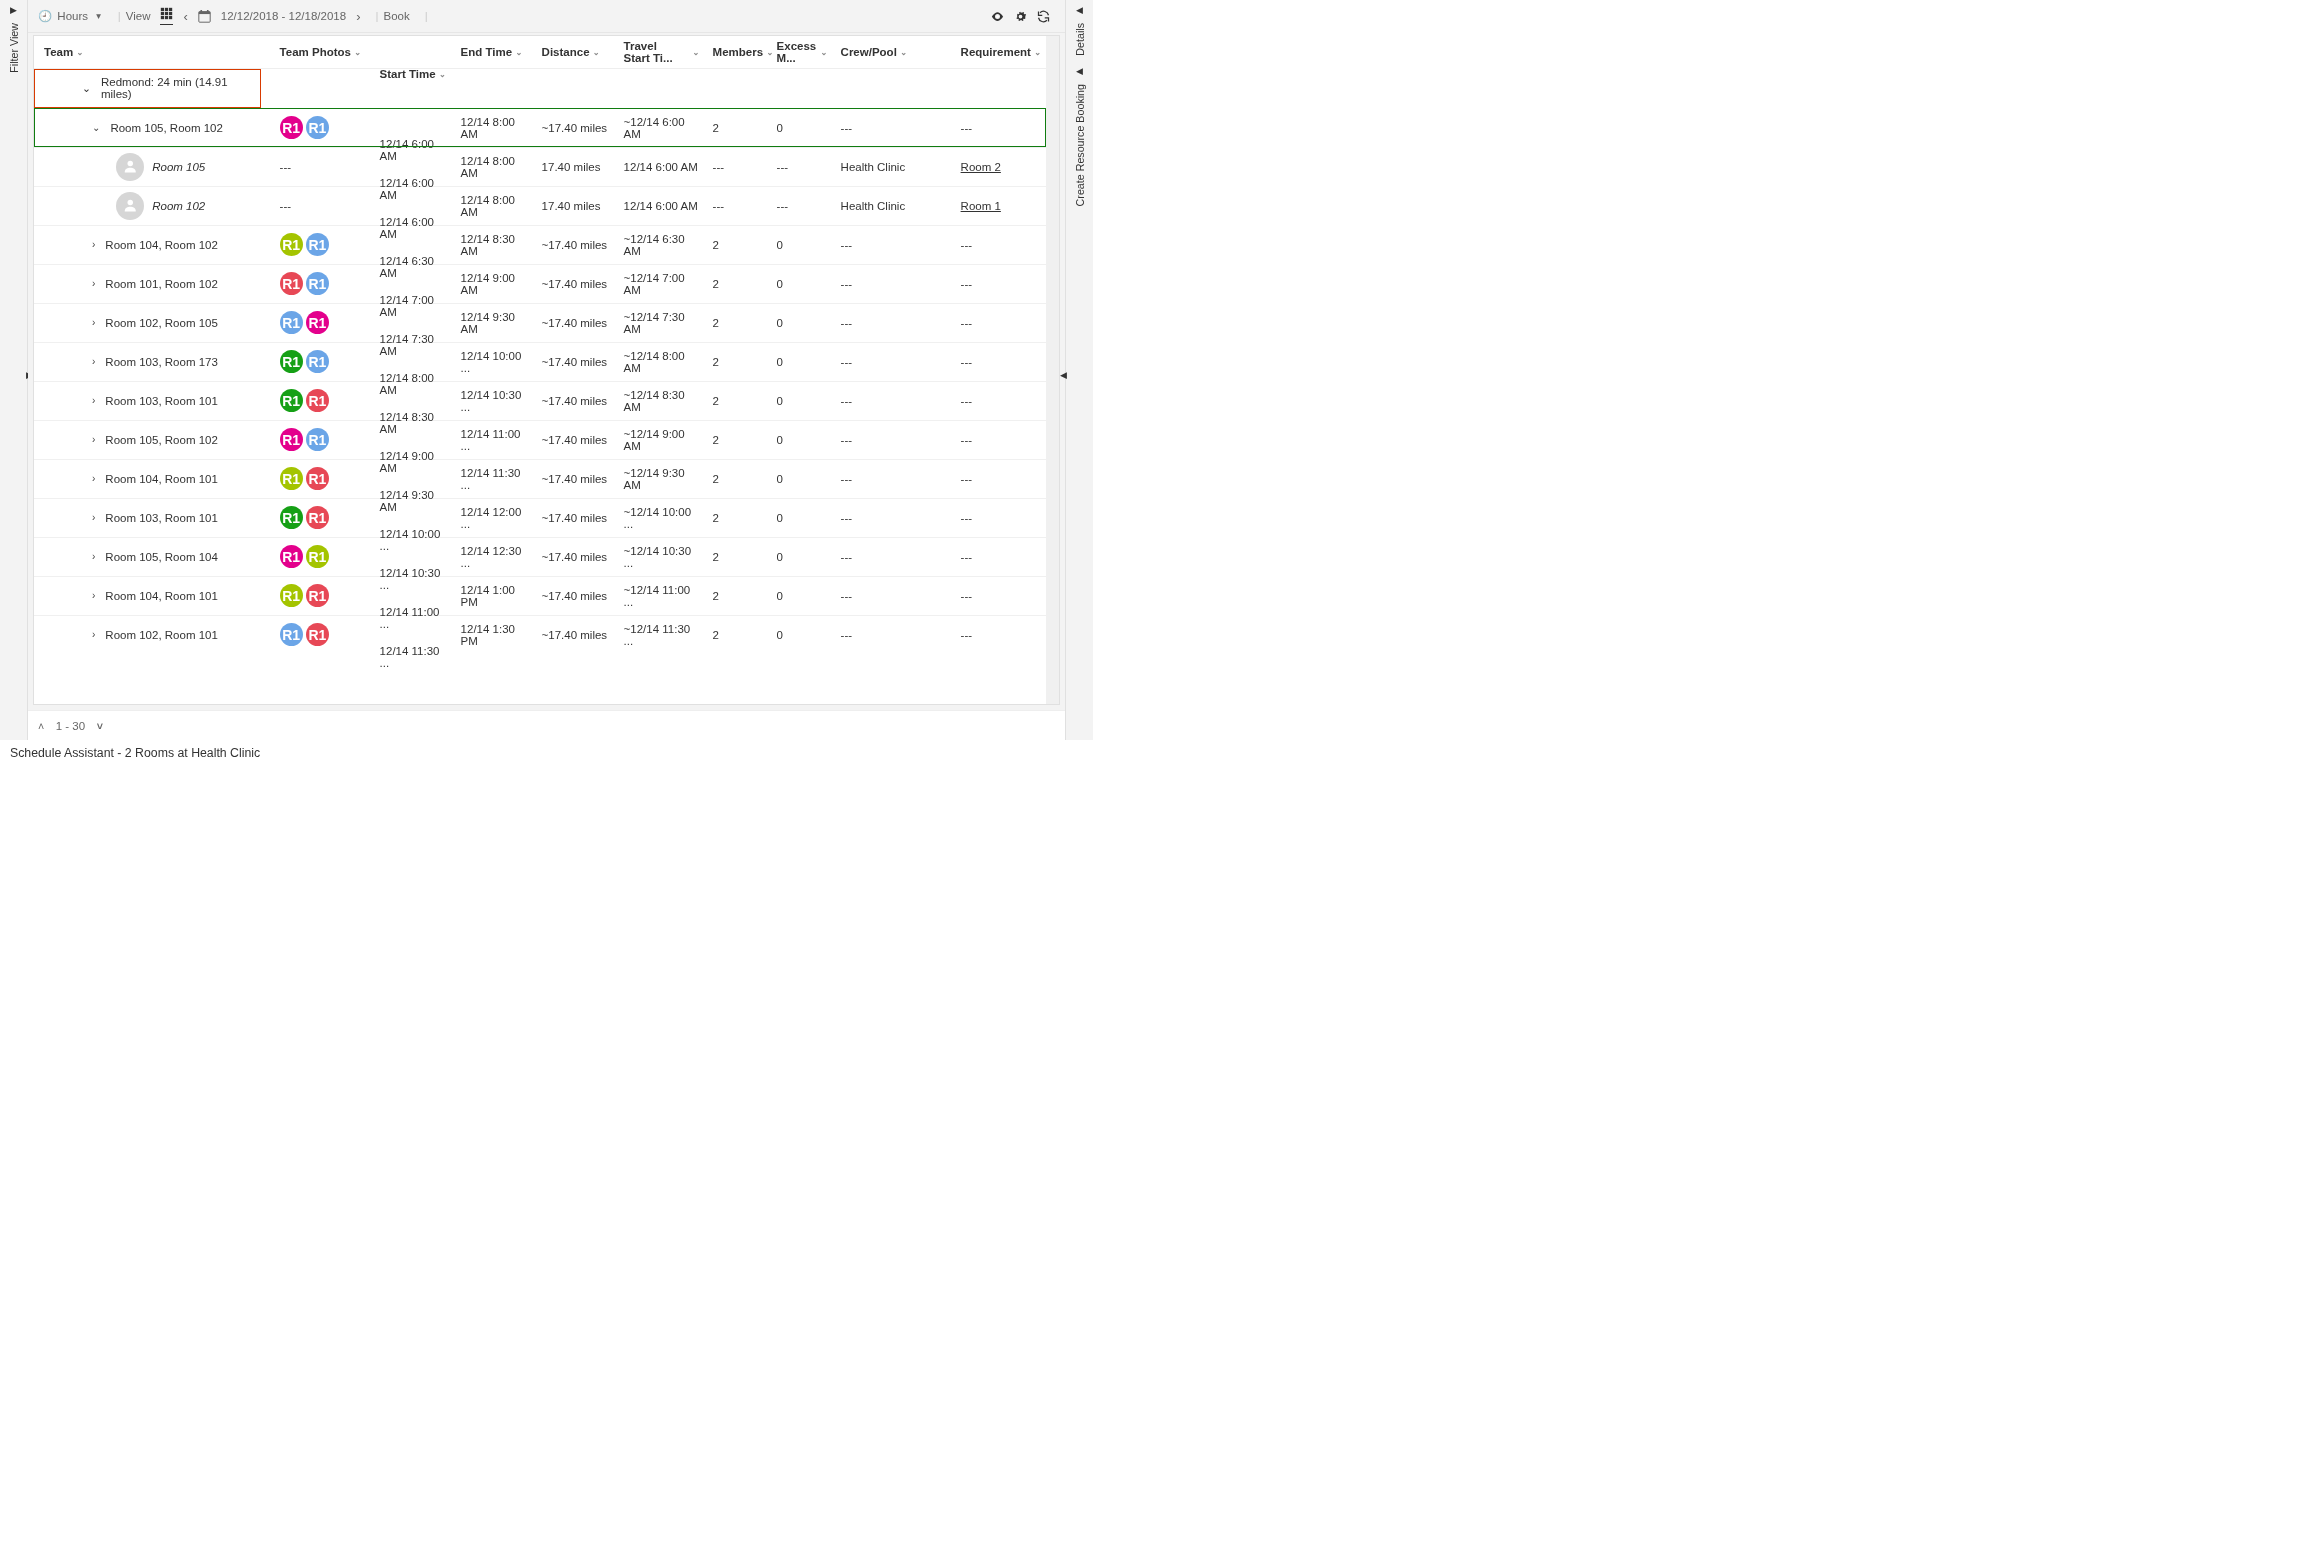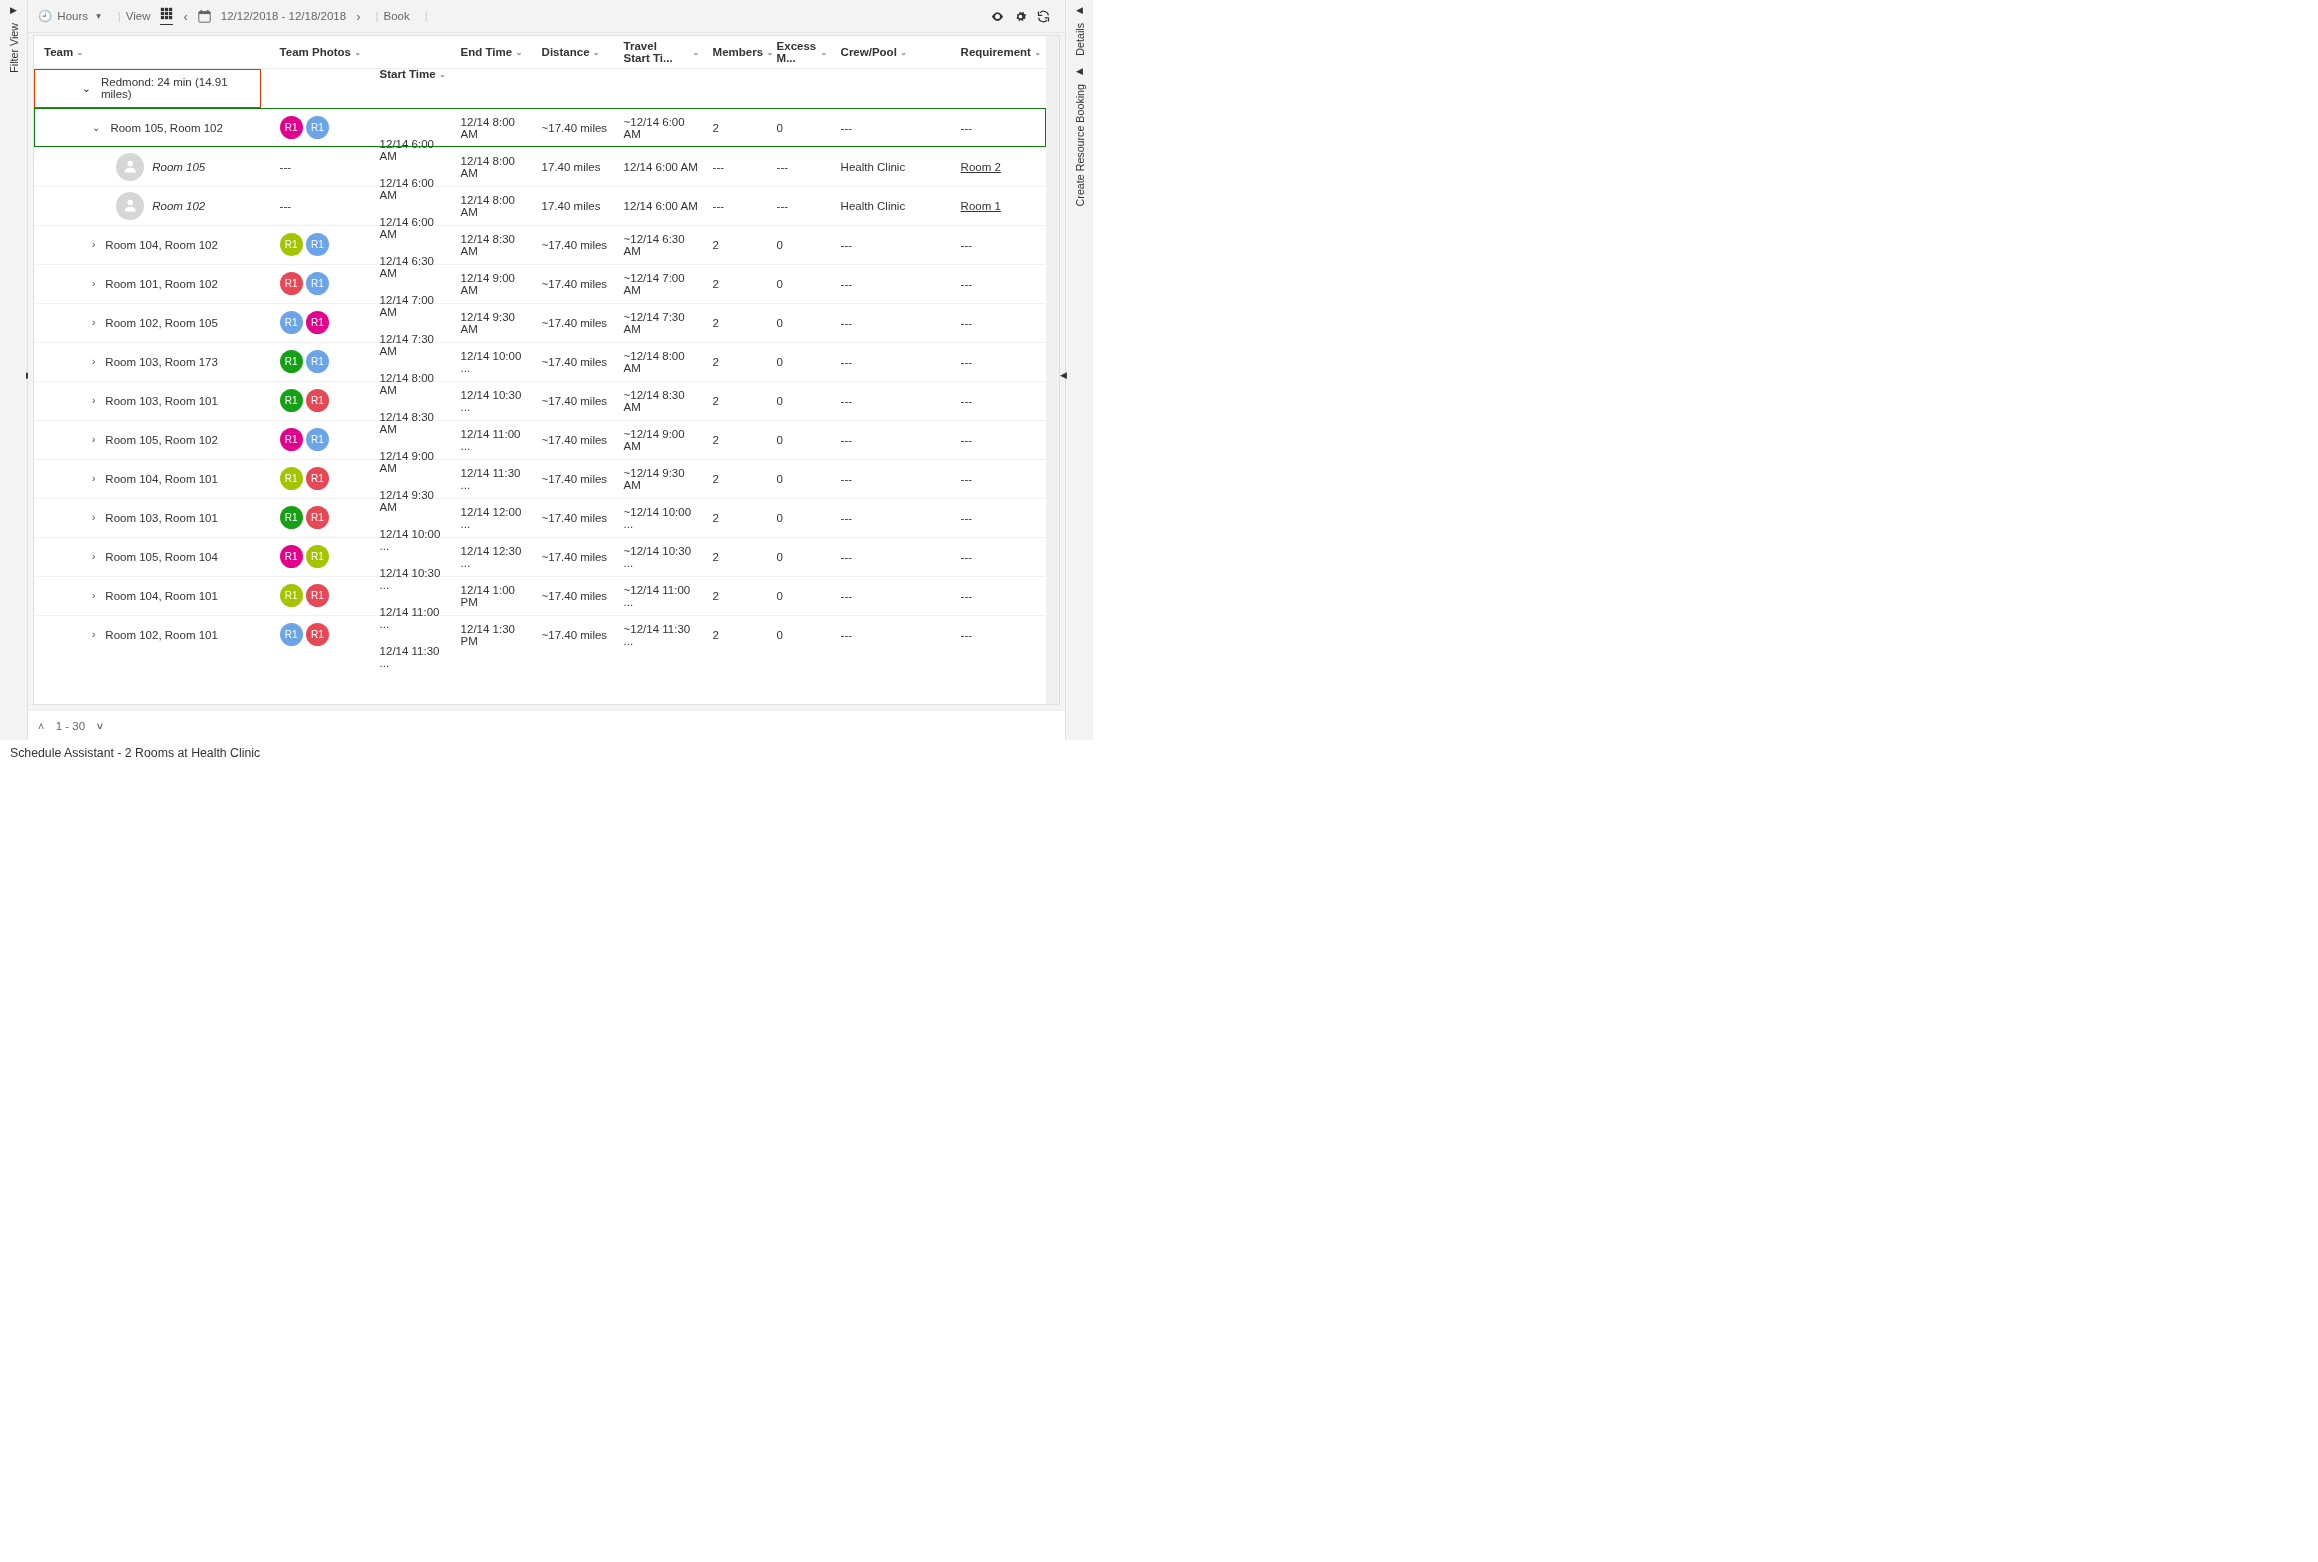--- a/index.html
+++ b/index.html
@@ -47,21 +47,21 @@
 .highlight-red { outline: 1.6px solid #d83b01; outline-offset: -1.6px; position: relative; }
 .highlight-green { outline: 1.6px solid #107c10; outline-offset: -1.6px; }
 
 .row { display: flex; height: 39px; border-top: 0.8px solid #f0f0f0; align-items: center; font-size: 11.5px; color: #333; }
 .row .c-team { padding-left: 58px; }
 .row.child .c-team { padding-left: 82px; font-style: italic; }
 .row .exp { margin-right: 10px; font-size: 10px; color: #444; cursor: pointer; }
 .row .label { }
 
 .avatars { display: flex; gap: 3.3px; }
-.av { width: 23px; height: 23px; border-radius: 50%; display: flex; align-items: center; justify-content: center; color: #fff; font-size: 10px; font-weight: 400; }
+.av { width: 23px; height: 23px; border-radius: 50%; display: flex; align-items: center; justify-content: center; color: #fff; font-size: 14px; font-weight: 700; }
 .pink { background: #e3008c; }
 .blue { background: #6ba5e7; }
 .olive { background: #a4c400; }
 .red  { background: #e74856; }
 .green{ background: #16a016; }
 
 .person-av { width: 28px; height: 28px; border-radius: 50%; background: #d6d6d6; display: flex; align-items: center; justify-content: center; margin-right: 8.2px; }
 .person-av svg { width: 16.5px; height: 16.5px; fill: #fff; }
 
 .link { text-decoration: underline; color: #333; cursor: pointer; text-align: center; }

